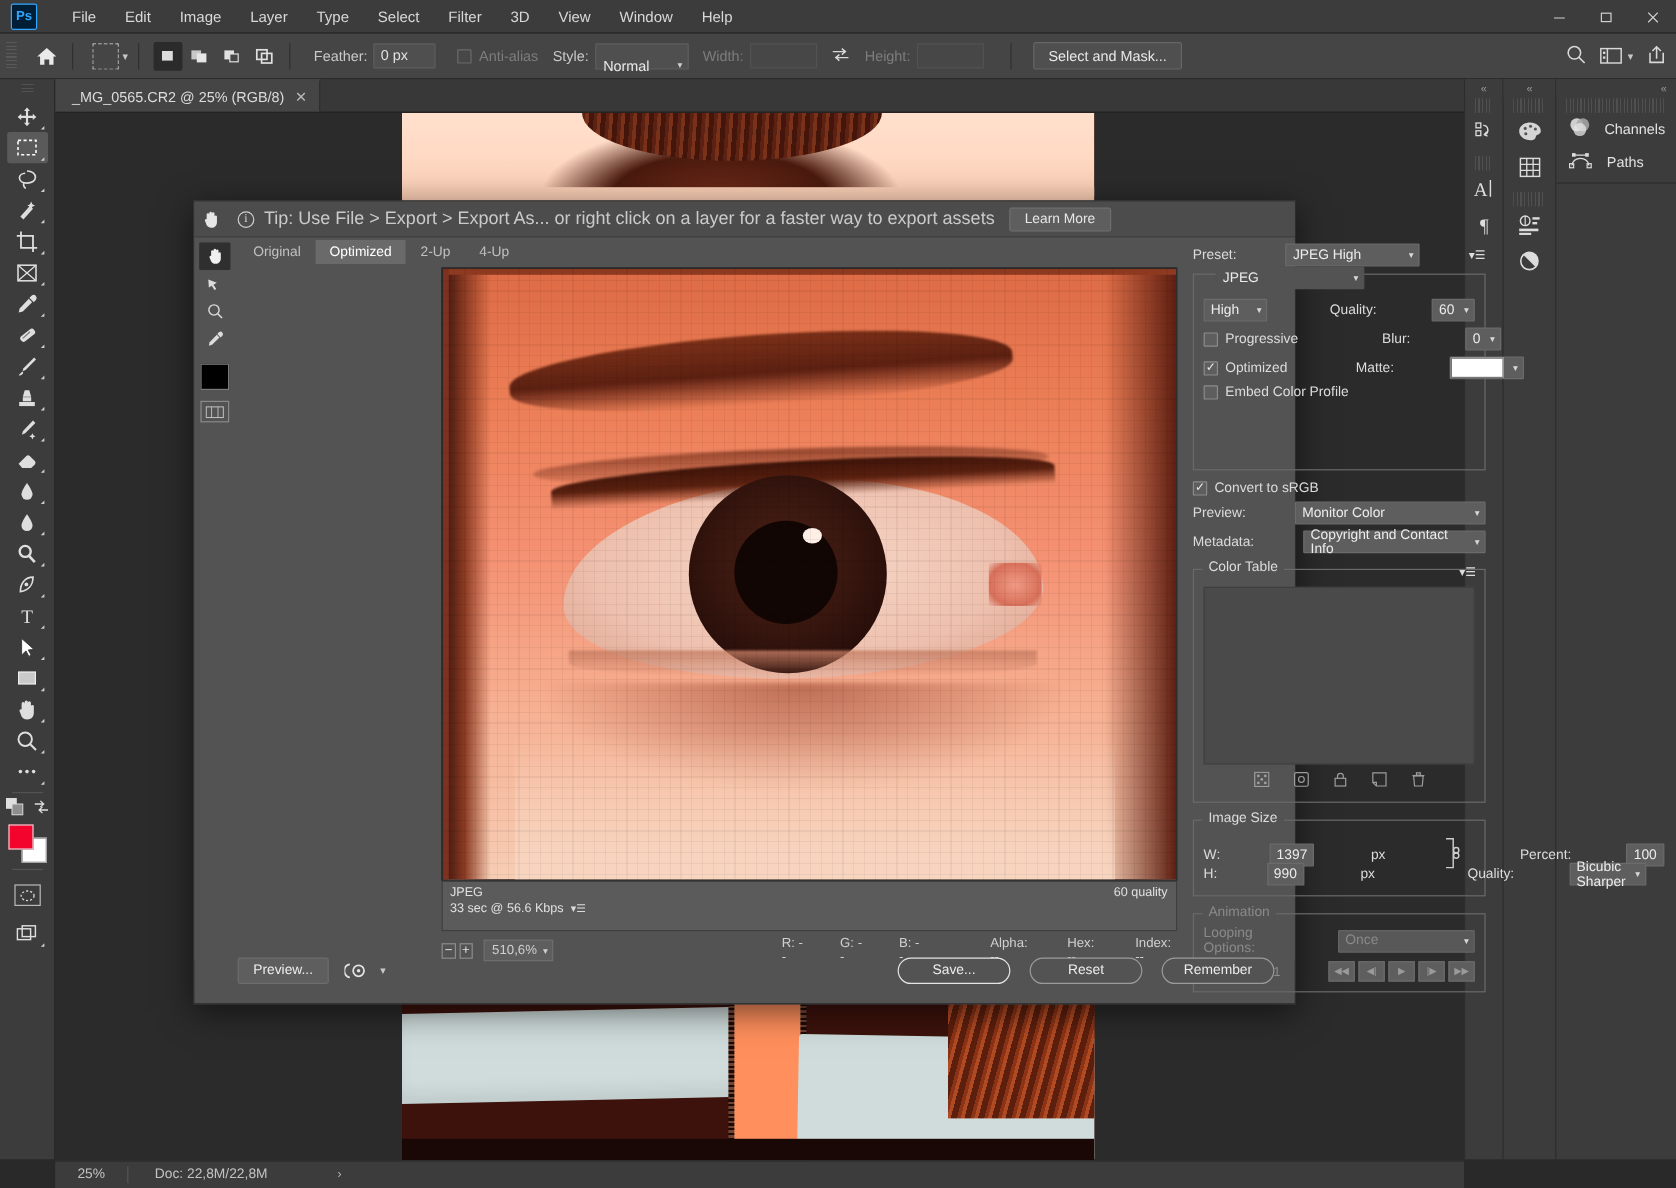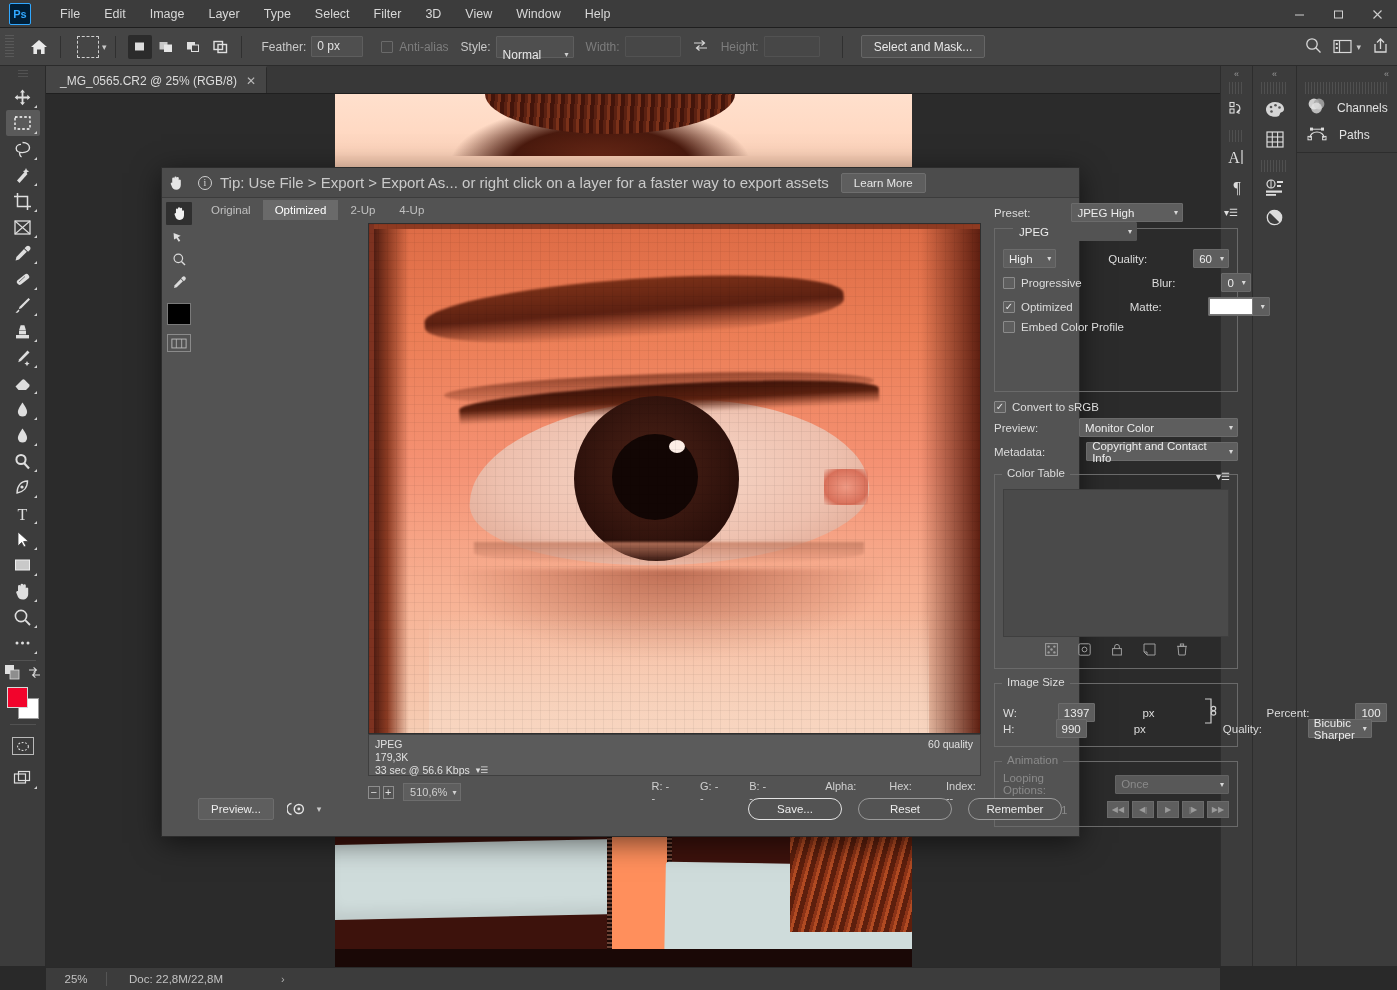--- a/index.html
+++ b/index.html
@@ -886,21 +886,20 @@
           <div class="undereye"></div>
           <div class="cheek-light"></div>
           <div class="preview-border-top"></div>
           <div class="preview-border-left"></div>
           <div class="pixelate"></div>
         </div>
       </div>
 
       <div class="sfw-info">
         <div>JPEG</div>
-        <div>179,3K</div>
         <div style="display:flex;align-items:center">
           <span>33 sec @ 56.6 Kbps</span>
           <span class="flyout">▾☰</span>
         </div>
         <div class="right">60 quality</div>
       </div>
 
       <div class="sfw-readout">
         <div class="zbtn">−</div>
         <div class="zbtn">+</div>

